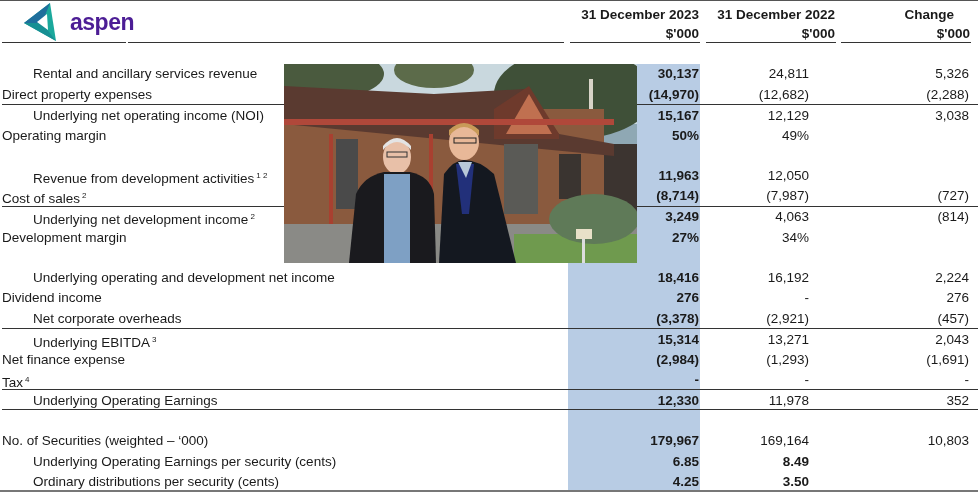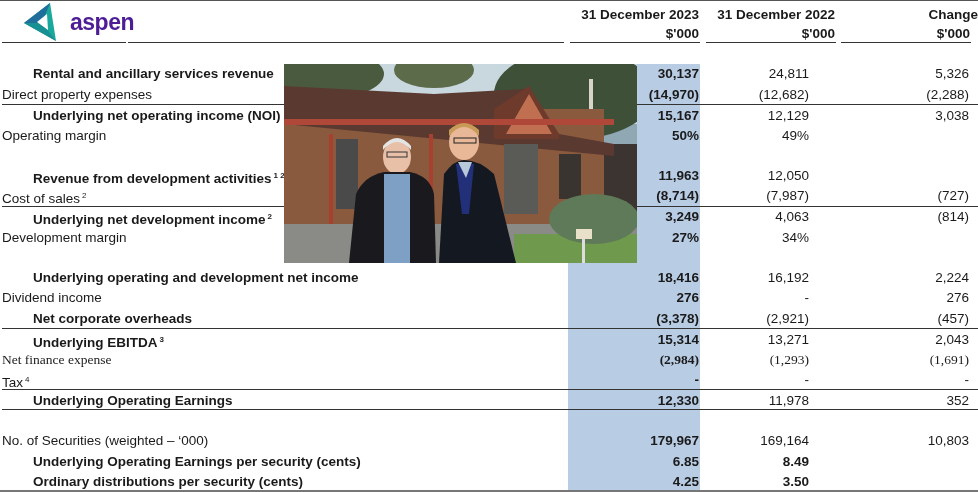--- a/index.html
+++ b/index.html
@@ -13,21 +13,21 @@
   .logo-text { font-family: "Liberation Sans", sans-serif; font-weight: bold; font-size: 23px; color: #4c1d95; margin-left: 8px; letter-spacing: -0.5px; }
   .hdr { position: absolute; font-weight: bold; font-size: 13.5px; text-align: right; white-space: nowrap; }
   .rule { position: absolute; height: 1px; background: #333; }
   .row { position: absolute; left: 0; width: 978px; height: 20px; font-size: 13.5px; line-height: 20px; }
   .row .lbl { position: absolute; left: 2px; white-space: nowrap; }
   .row .lbl sup { font-size: 8px; vertical-align: 5px; margin-left: 2px; }
   .row .c1, .row .c2, .row .c3 { position: absolute; text-align: right; white-space: nowrap; }
   .row .c1 { left: 568px; width: 131px; font-weight: bold; }
   .row .c2 { left: 679px; width: 130px; }
   .row .c3 { left: 840px; width: 129px; }
-  .row.bold .lbl { font-weight: bold; padding-left: 31px; }
+  .row.bold .lbl { font-weight: normal; padding-left: 31px; }
   .row .c2.b { font-weight: bold; }
   .photo { position: absolute; left: 284px; top: 64px; width: 353px; height: 199px; overflow: hidden; }
 </style>
 </head>
 <body>
 
 <div class="frame-top"></div>
 <div class="shade"></div>
 
 <div class="logo">
@@ -43,21 +43,21 @@
 <div class="rule" style="left:2px;top:42px;width:124px;"></div>
 <div class="rule" style="left:128px;top:42px;width:436px;"></div>
 <div class="rule" style="left:570px;top:42px;width:130px;"></div>
 <div class="rule" style="left:706px;top:42px;width:130px;"></div>
 <div class="rule" style="left:841px;top:42px;width:130px;"></div>
 
 <div class="hdr" style="left:560px;top:7px;width:139px;">31 December 2023</div>
 <div class="hdr" style="left:560px;top:26px;width:139px;">$'000</div>
 <div class="hdr" style="left:700px;top:7px;width:135px;">31 December 2022</div>
 <div class="hdr" style="left:700px;top:26px;width:135px;">$'000</div>
-<div class="hdr" style="left:848px;top:7px;width:130px;">Change</div>
+<div class="hdr" style="left:824px;top:7px;width:130px;">Change</div>
 <div class="hdr" style="left:840px;top:26px;width:130px;">$'000</div>
 
 <div class="row bold" style="top:64px;">
   <span class="lbl">Rental and ancillary services revenue</span>
   <span class="c1">30,137</span>
   <span class="c2">24,811</span>
   <span class="c3">5,326</span>
 </div>
 <div class="row" style="top:85px;">
   <span class="lbl">Direct property expenses</span>
@@ -122,21 +122,21 @@
   <span class="c2">(2,921)</span>
   <span class="c3">(457)</span>
 </div>
 <div class="rule" style="left:2px;top:328px;width:976px;"></div>
 <div class="row bold" style="top:330px;">
   <span class="lbl"><span>Underlying EBITDA</span><sup>3</sup></span>
   <span class="c1">15,314</span>
   <span class="c2">13,271</span>
   <span class="c3">2,043</span>
 </div>
-<div class="row" style="top:350px;font-family:Liberation Serif, serif;">
+<div class="row" style="top:350px;">
   <span class="lbl">Net finance expense</span>
   <span class="c1">(2,984)</span>
   <span class="c2">(1,293)</span>
   <span class="c3">(1,691)</span>
 </div>
 <div class="row" style="top:370px;">
   <span class="lbl"><span>Tax</span><sup>4</sup></span>
   <span class="c1">-</span>
   <span class="c2">-</span>
   <span class="c3">-</span>

